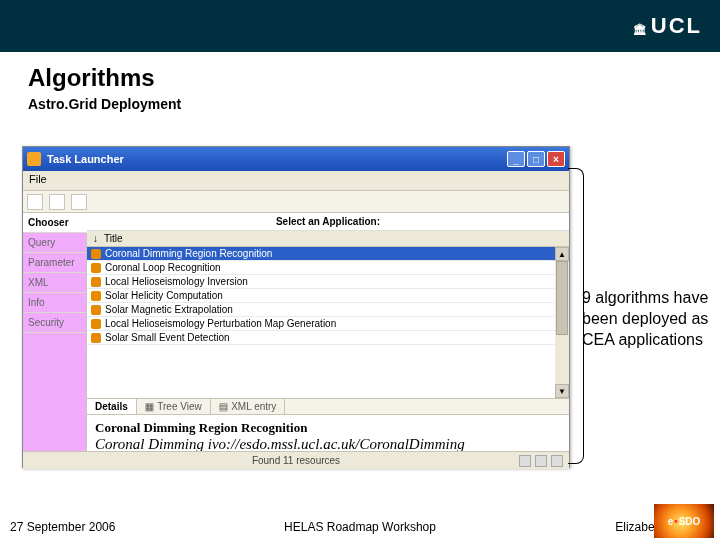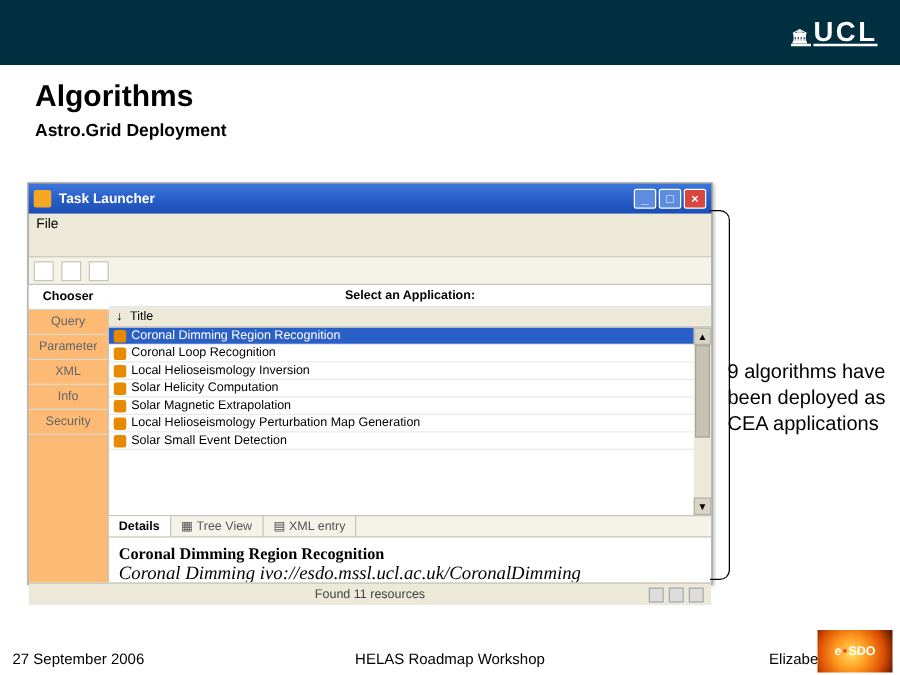--- a/index.html
+++ b/index.html
@@ -1,33 +1,33 @@
 <!DOCTYPE html>
 <html><head>
 <meta charset="utf-8">
 <style>
   * { box-sizing: border-box; margin: 0; padding: 0; }
   body { width: 720px; height: 540px; font-family: Arial, sans-serif; background: #fff; position: relative; overflow: hidden; }
   .banner { height: 52px; background: #002f3f; display: flex; justify-content: flex-end; align-items: center; padding-right: 18px; }
-  .ucl-logo { color: #fff; font-weight: bold; font-size: 22px; letter-spacing: 2px; font-family: Arial, sans-serif; text-decoration: underline; }
+  .ucl-logo { color: #fff; font-weight: bold; font-size: 22px; letter-spacing: 2px; font-family: Arial, sans-serif; }
   .ucl-logo .small { font-size: 11px; margin-right: 2px; }
   .title-block { margin: 12px 0 6px 28px; }
   .title { font-size: 24px; font-weight: bold; color: #000; }
   .subtitle { font-size: 14px; font-weight: bold; margin-top: 4px; }
   .window { position: absolute; left: 22px; top: 146px; width: 548px; height: 322px; border: 1px solid #888; background: #ece9d8; box-shadow: 1px 1px 3px rgba(0,0,0,0.3); }
   .titlebar { height: 24px; background: linear-gradient(to bottom,#3b77dd 0%,#2a5fc7 50%,#1b4db6 100%); display: flex; align-items: center; padding: 0 4px; color: #fff; font-size: 11px; }
   .titlebar .ticon { width: 14px; height: 14px; background: #f5a623; border-radius: 2px; margin-right: 6px; display: inline-block; }
   .titlebar .wtitle { flex: 1; font-weight: bold; }
   .wbtn { width: 18px; height: 16px; margin-left: 2px; border: 1px solid #fff; border-radius: 2px; display: flex; align-items: center; justify-content: center; font-size: 10px; font-weight: bold; background: #5d8de0; }
   .wbtn.close { background: #d9463e; }
-  .menubar { height: 35px; background: #ece9d8; border-bottom: 1px solid #c8c4b6; font-size: 11px; padding: 2px 6px; }
+  .menubar { height: 20px; background: #ece9d8; border-bottom: 1px solid #c8c4b6; font-size: 11px; padding: 2px 6px; }
   .toolbar { height: 22px; background: #f4f2e9; border-bottom: 1px solid #c8c4b6; display: flex; align-items: center; padding: 0 4px; gap: 6px; }
   .ticonbtn { width: 16px; height: 16px; border: 1px solid #c8c4b6; background: #fff; display: inline-block; }
   .body { display: flex; height: calc(100% - 24px - 18px - 22px - 18px); background: #fff; }
-  .sidebar { width: 64px; background: #fdba74; border-right: 1px solid #c8c4b6; font-size: 10px; text-align: center; }
+  .sidebar { width: 64px; background: #f0abfc; border-right: 1px solid #c8c4b6; font-size: 10px; }
   .sidebar .tab { padding: 4px 5px; border-bottom: 1px solid #dedacb; color: #666; }
   .sidebar .tab.active { background: #fff; color: #000; font-weight: bold; border-right: 1px solid #fff; margin-right: -1px; }
   .main { flex: 1; display: flex; flex-direction: column; font-size: 10px; overflow: hidden; }
   .heading { text-align: center; font-weight: bold; padding: 3px 0; border-bottom: 1px solid #ddd; }
   .findrow { display: flex; align-items: center; gap: 5px; padding: 3px 6px; border-bottom: 1px solid #ddd; }
   .findrow input[type=text] { flex: 1; font-size: 10px; padding: 1px 3px; border: 1px solid #7f9db9; max-width: 220px; }
   .btn { font-size: 10px; padding: 1px 8px; border: 1px solid #888; background: #ece9d8; }
   .chk { font-size: 10px; display: flex; align-items: center; gap: 3px; }
   .listhdr { display: flex; align-items: center; background: #ece9d8; border-bottom: 1px solid #c8c4b6; padding: 2px 6px; gap: 6px; }
   .list { flex: 1; overflow: hidden; position: relative; }

